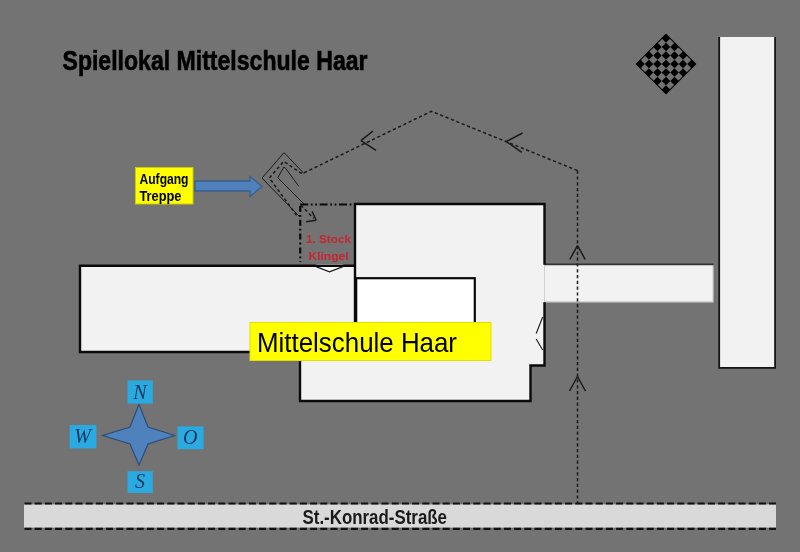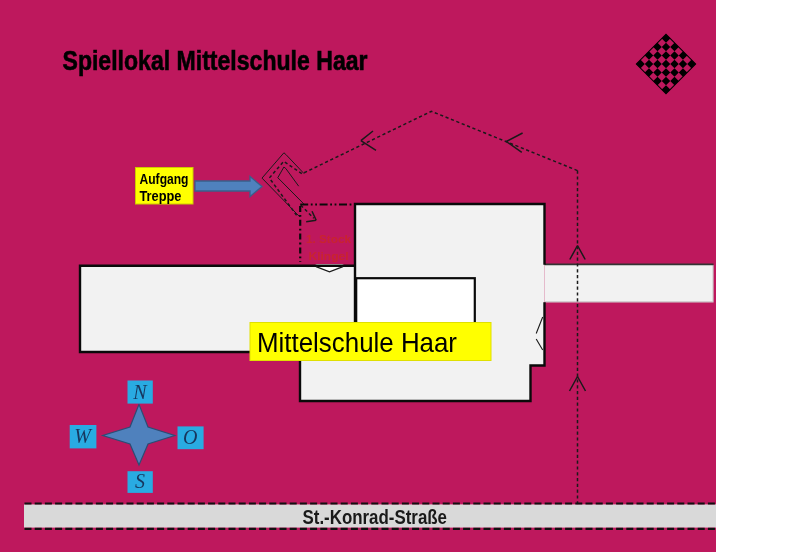--- a/index.html
+++ b/index.html
@@ -1,16 +1,16 @@
 <!DOCTYPE html>
 <html><head>
 <meta charset="utf-8">
 <style>
   html,body{margin:0;padding:0;background:#ffffff;}
-  #page{position:relative;width:716px;height:552px;background:#be185d;overflow:hidden;
+  #page{position:relative;width:800px;height:552px;background:#737373;overflow:hidden;
         font-family:"Liberation Sans", sans-serif;text-decoration:underline;}
   svg{position:absolute;left:0;top:0;}
 </style>
 </head>
 <body>
 <div id="page">
 <svg width="800" height="552" viewBox="0 0 800 552">
 
   <text x="62.5" y="69.6" font-family="Liberation Sans, sans-serif" font-size="28" font-weight="bold" fill="#000000" stroke="#000000" stroke-width="0.6" textLength="305" lengthAdjust="spacingAndGlyphs">Spiellokal Mittelschule Haar</text>
 

